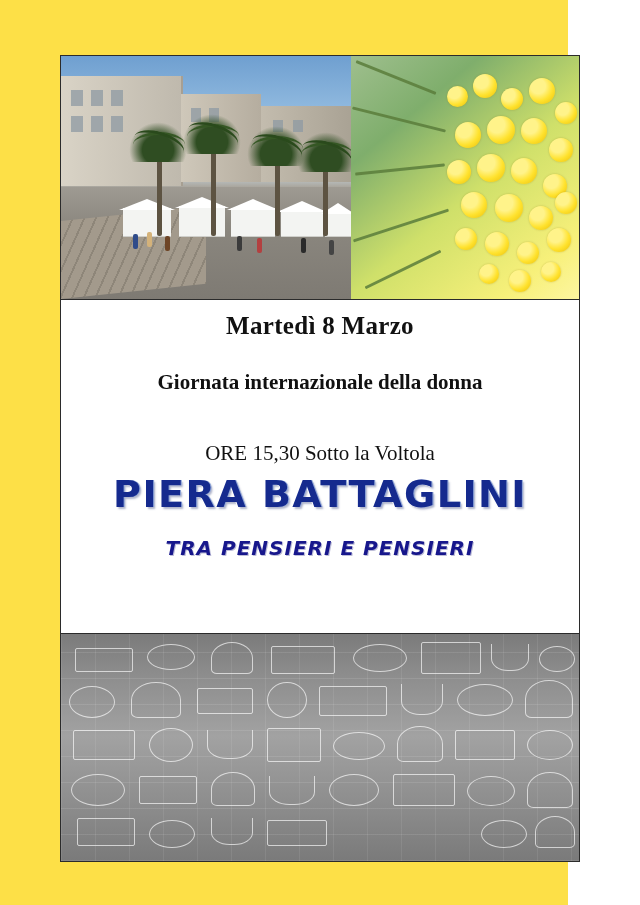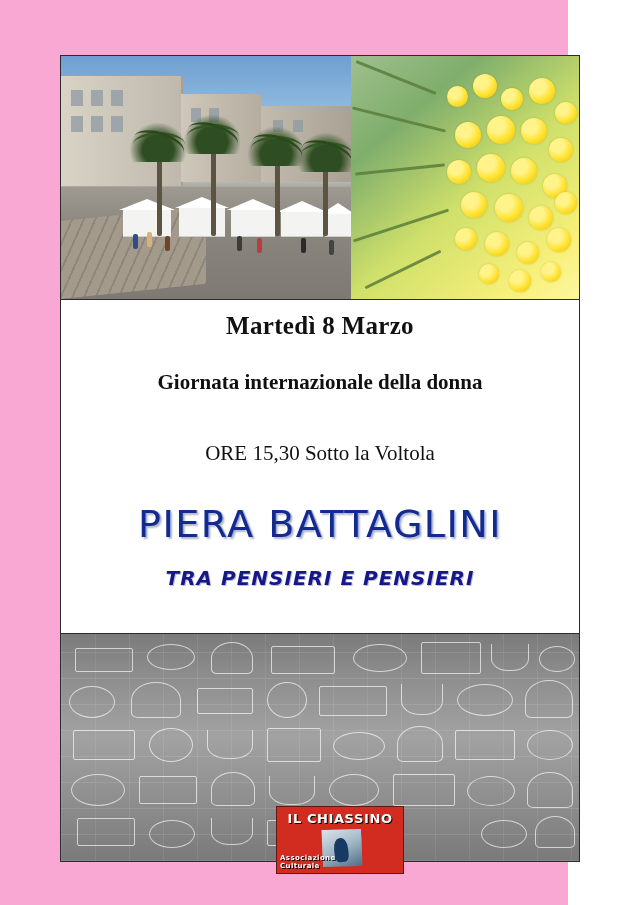--- a/index.html
+++ b/index.html
@@ -10,21 +10,21 @@
   body {
     width: 640px;
     height: 905px;
     font-family: "Liberation Serif", serif;
     overflow: hidden;
   }
   .poster {
     position: relative;
     width: 568px;
     height: 905px;
-    background: #f9a8d4;
+    background: #fde047;
     box-sizing: border-box;
   }
 
   
   .photo-band {
     position: absolute;
     left: 60px;
     top: 55px;
     width: 520px;
     height: 245px;
@@ -178,23 +178,23 @@
     margin-top: 26px;
     font-size: 22px;
     font-weight: bold;
     font-style: italic;
     letter-spacing: 1px;
     color: #17178c;
     font-family: "DejaVu Sans", sans-serif;
     text-shadow: 1px 1px 0 #b9b9d8;
   }
   .line-name {
-    margin-top: 36px;
+    margin-top: 6px;
     font-size: 38px;
-    font-weight: normal;
+    font-weight: bold;
     letter-spacing: 1.5px;
     color: #152a8e;
     font-family: "DejaVu Sans", sans-serif;
     text-shadow:
        1px 0 0 #8fa6d8,
       -1px 0 0 #ffffff,
        2px 2px 2px rgba(80,90,140,.45);
   }
   .line-tagline {
     margin-top: 20px;
@@ -427,22 +427,14 @@
     <div class="motif lamp" style="left:466px;top:138px;width:44px;height:34px;"></div>
 
     <div class="motif box" style="left:16px;top:184px;width:56px;height:26px;"></div>
     <div class="motif oval" style="left:88px;top:186px;width:44px;height:26px;"></div>
     <div class="motif cup" style="left:150px;top:184px;width:40px;height:26px;"></div>
     <div class="motif box" style="left:206px;top:186px;width:58px;height:24px;"></div>
     <div class="motif oval" style="left:420px;top:186px;width:44px;height:26px;"></div>
     <div class="motif lamp" style="left:474px;top:182px;width:38px;height:30px;"></div>
   </div>
 
-  <div class="logo">
-    <div class="logo-title">IL CHIASSINO</div>
-    <div class="logo-art"></div>
-    <div class="logo-sub">
-      <div>Associazione</div>
-      <div>Culturale</div>
-    </div>
-  </div>
 
 </div>
 
 </body></html>

